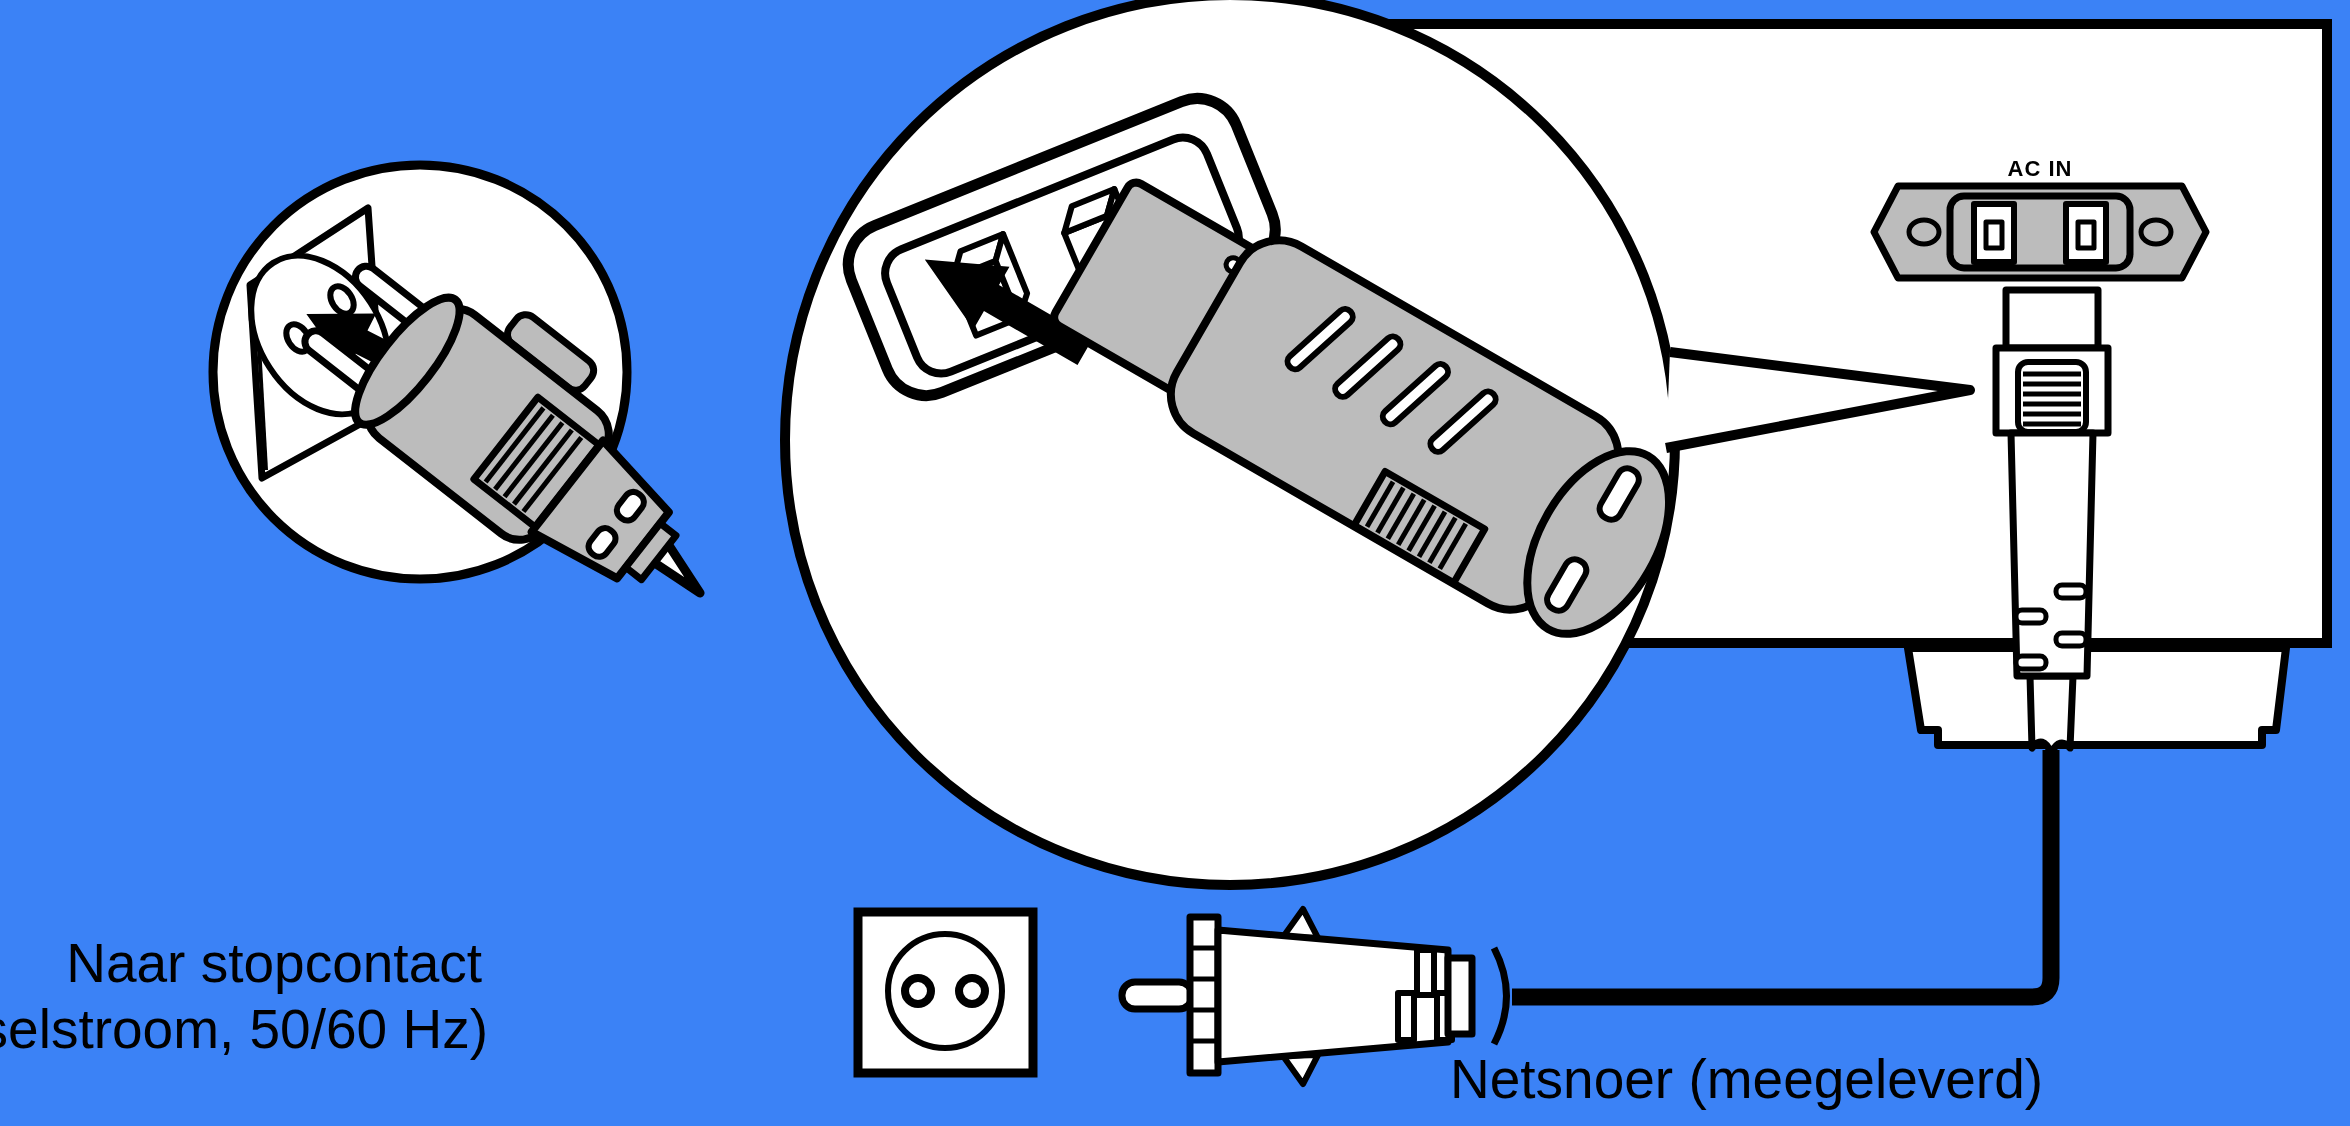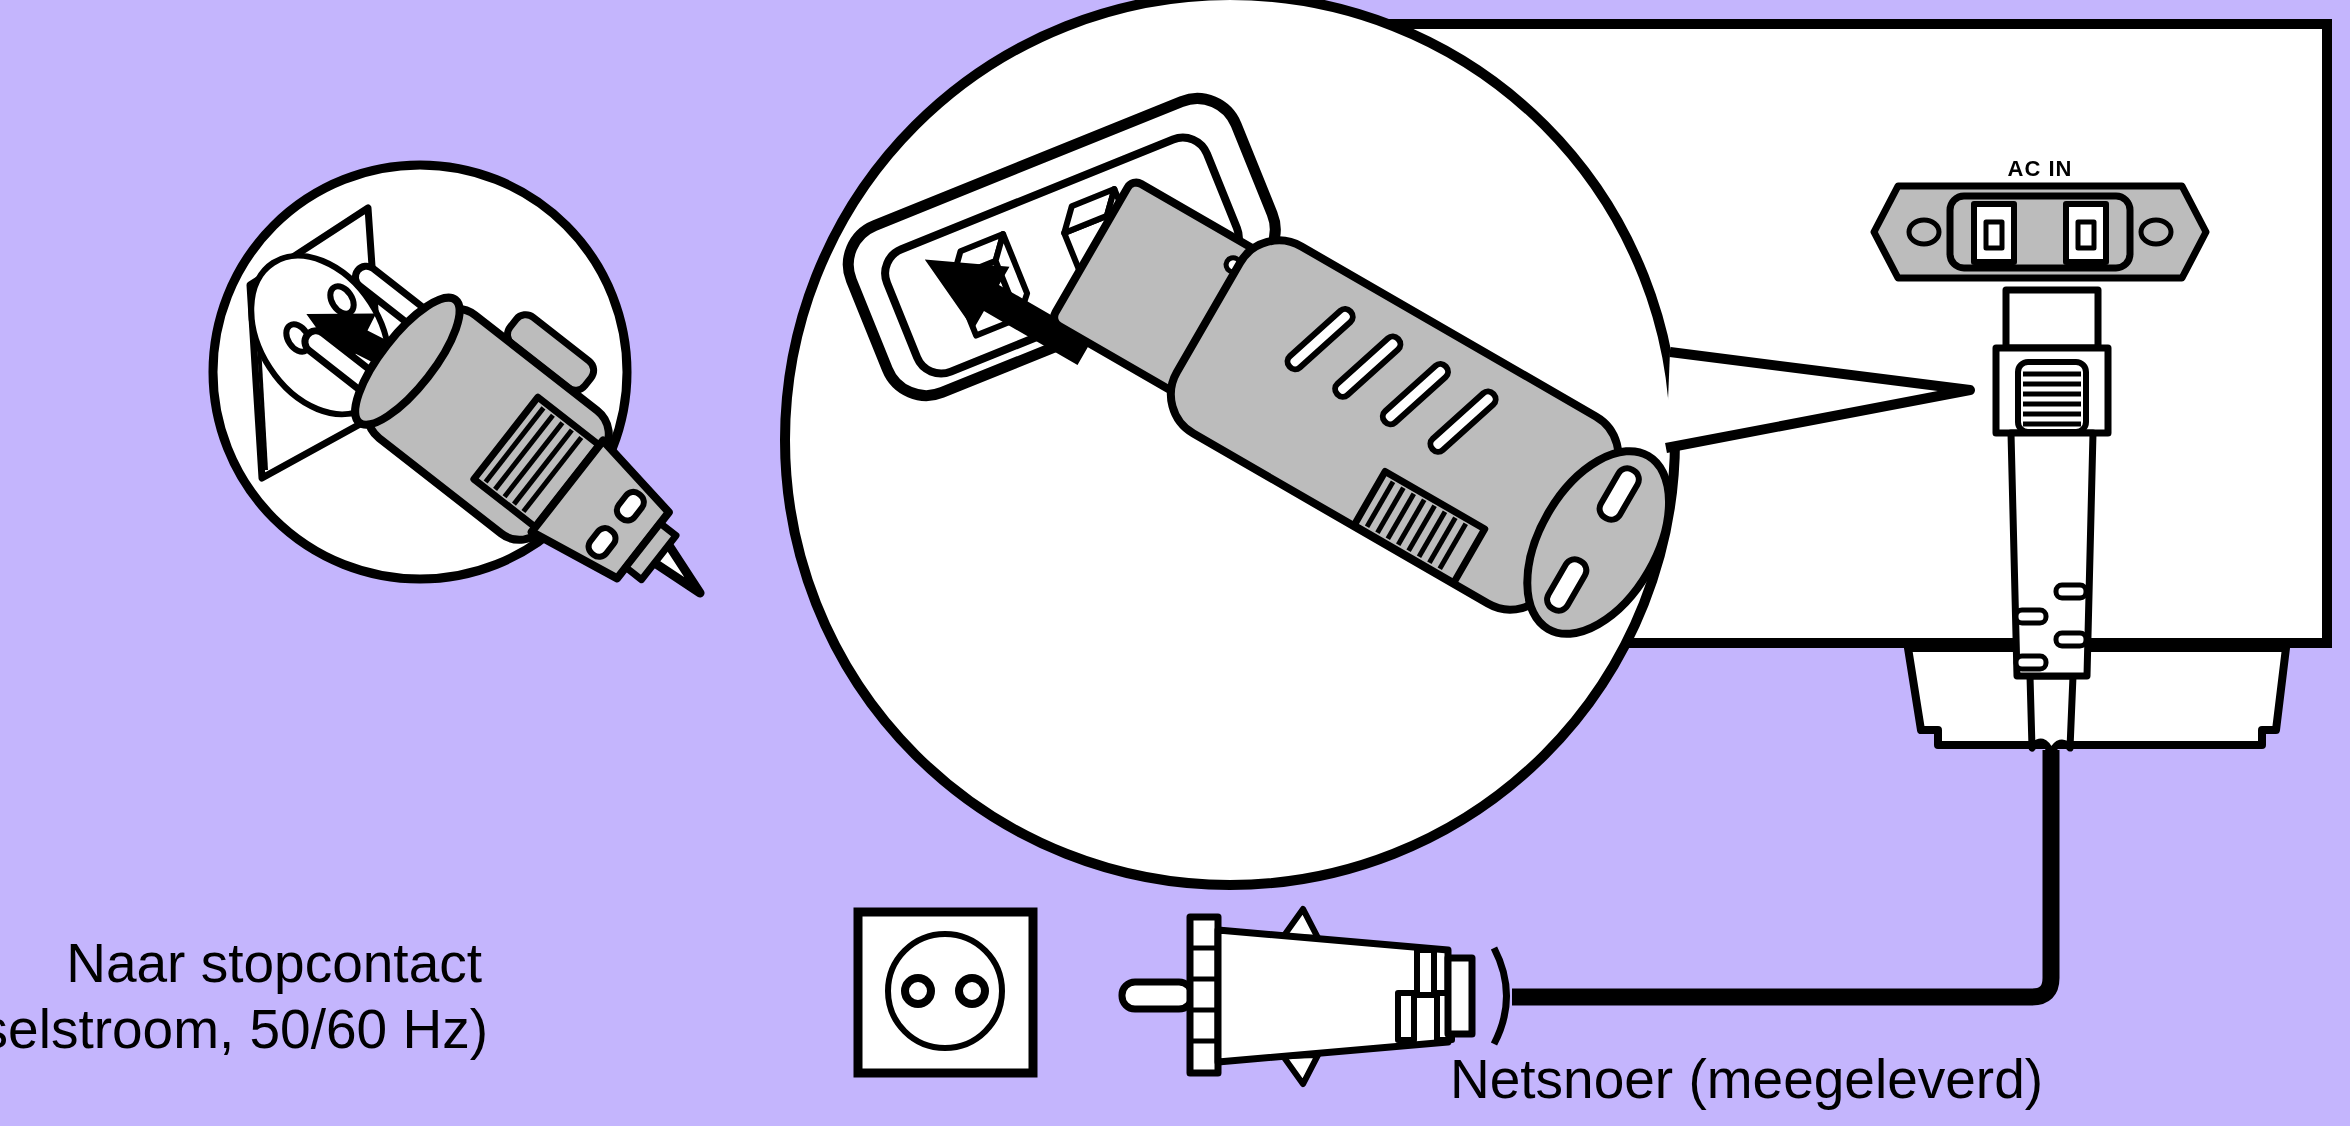--- a/index.html
+++ b/index.html
@@ -1,16 +1,16 @@
 <!DOCTYPE html>
 <html><head>
 <meta charset="utf-8">
 <style>
   html,body { margin:0; padding:0; background:#ffffff; }
-  .stage { position:relative; width:2350px; height:1126px; background:#c4b5fd; overflow:hidden;
+  .stage { position:relative; width:2350px; height:1126px; background:#3b82f6; overflow:hidden;
            font-family:"Liberation Sans", sans-serif; }
   svg text { font-family:"Liberation Sans", sans-serif; fill:#000; }
   .lbl  { font-size:55px; }
   .lbl-small { font-size:22px; font-weight:bold; letter-spacing:1px; }
   .ln   { fill:#ffffff; stroke:#000; }
   .lnn  { fill:none; stroke:#000; }
   .gray { fill:#bcbcbc; stroke:#000; }
   .blk  { fill:#000; stroke:none; }
 </style>
 </head>

